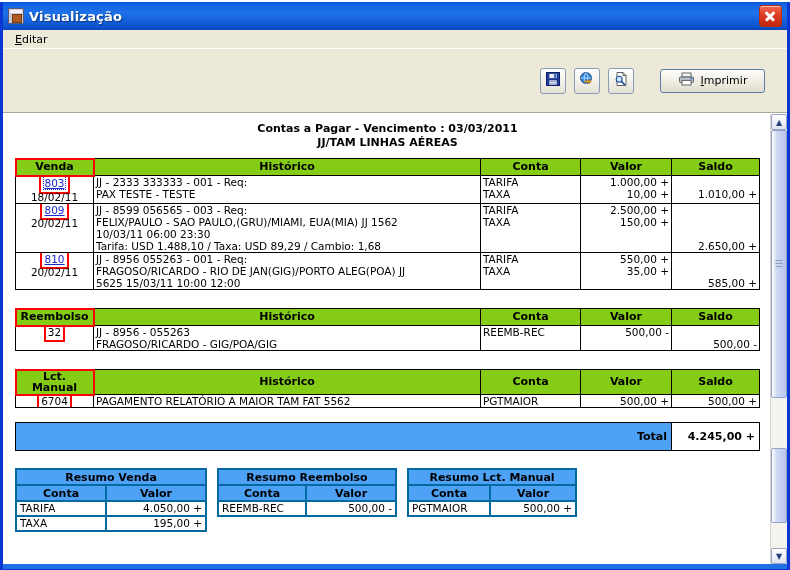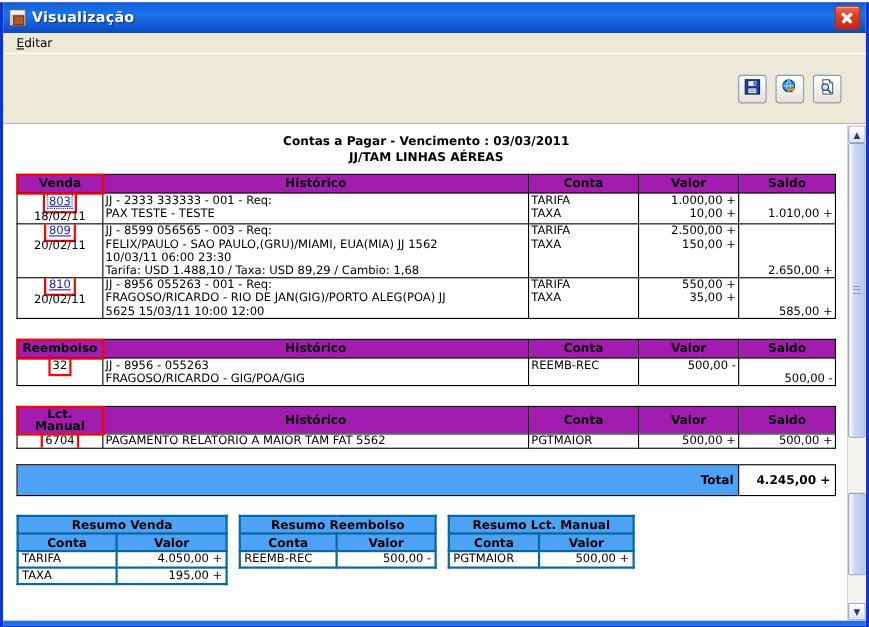--- a/index.html
+++ b/index.html
@@ -228,21 +228,21 @@
   table.grid td, table.grid th {
     border: 1px solid #000000;
     padding: 0 2px;
     vertical-align: top;
     line-height: 12px;
     box-sizing: border-box;
     overflow: hidden;
     white-space: nowrap;
   }
   table.grid th {
-    background: #a21caf;
+    background: #84cc16;
     text-align: center;
     font-weight: bold;
     font-size: 11px;
     height: 17px;
     vertical-align: middle;
     padding: 1px 2px;
   }
   .c-num   { width: 78px; text-align: center; }
   .c-hist  { }
   .c-conta { width: 100px; }
@@ -389,20 +389,31 @@
       <span>
         <svg width="16" height="16" viewBox="0 0 16 16">
           <path d="M4 1.5h6l3 3v10H4z" fill="#ffffff" stroke="#3a3a3a" stroke-width=".8"></path>
           <path d="M10 1.5v3h3" fill="none" stroke="#3a3a3a" stroke-width=".8"></path>
           <circle cx="6.2" cy="8.2" r="3" fill="#cfe6fb" stroke="#1e4f9c" stroke-width="1.1"></circle>
           <path d="M8.4 10.4l3 3" stroke="#1e4f9c" stroke-width="1.6" stroke-linecap="round"></path>
         </svg>
       </span>
     </div>
 
+    <div class="print-btn">
+      <span>
+        <svg width="17" height="14" viewBox="0 0 17 14">
+          <rect x="4" y="1" width="9" height="4" fill="#f2f2f2" stroke="#666"></rect>
+          <rect x="1.5" y="5" width="14" height="5.5" rx="1" fill="#b9bec6" stroke="#5d646e"></rect>
+          <rect x="4" y="8.5" width="9" height="4.5" fill="#ffffff" stroke="#666"></rect>
+          <rect x="12.3" y="6" width="2" height="1.3" fill="#3a6fc2"></rect>
+        </svg>
+      </span>
+      <span><u>I</u><span>mprimir</span></span>
+    </div>
   </div>
 
   <div class="docwrap">
 
     <div class="doc">
 
       <div class="rep-title">
         <div>Contas a Pagar - Vencimento : 03/03/2011</div>
         <div>JJ/TAM LINHAS AÉREAS</div>
       </div>

